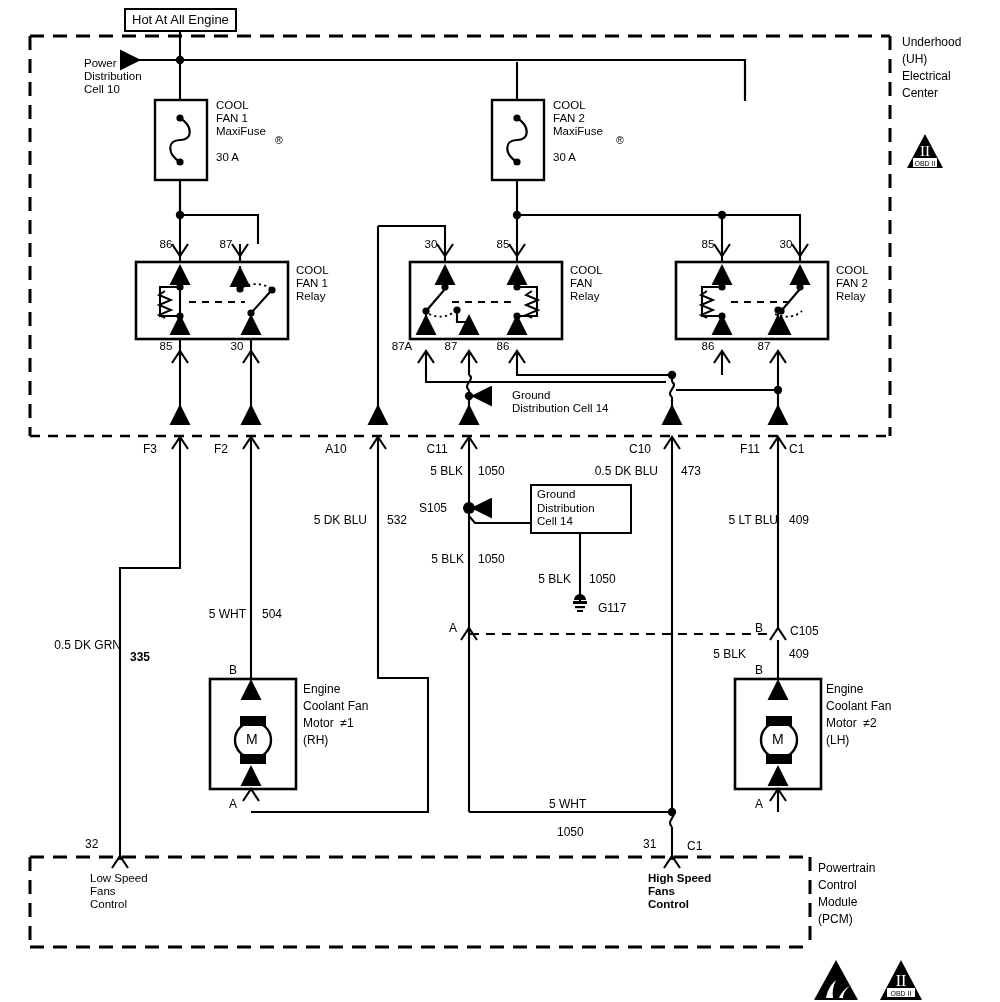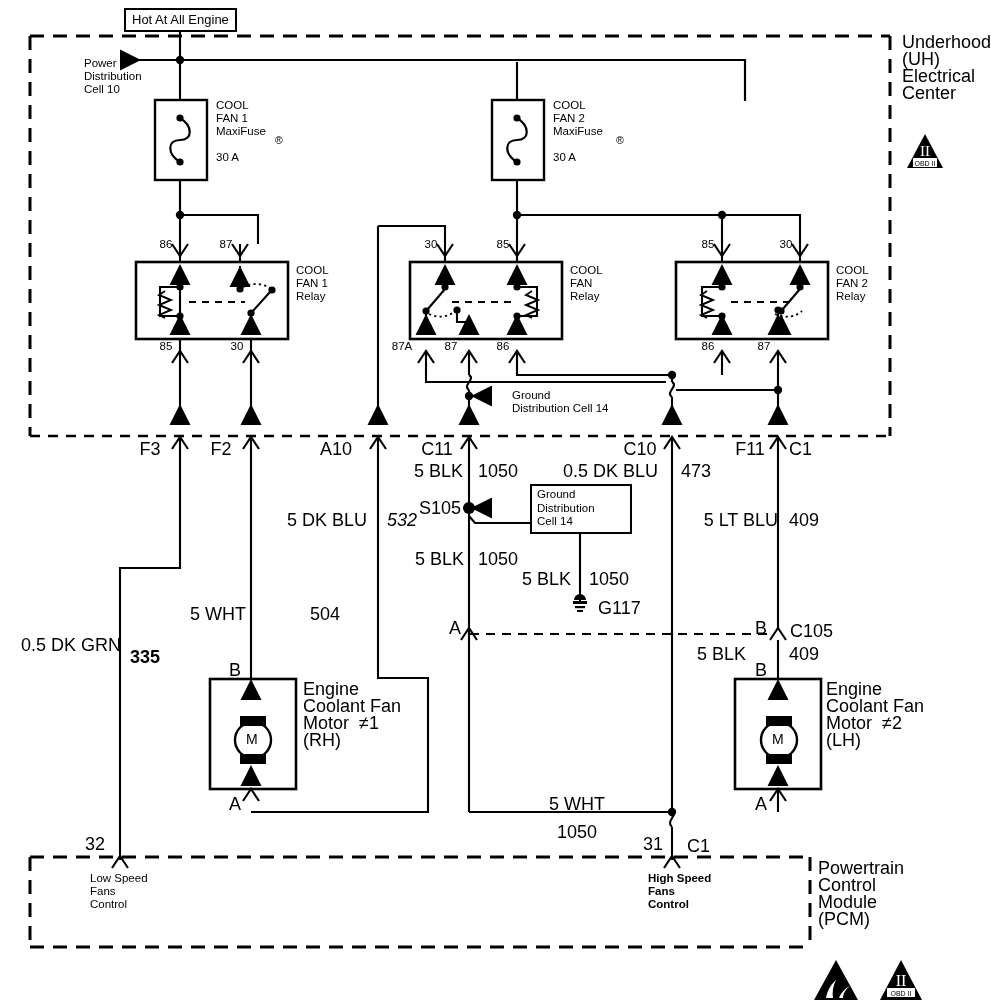--- a/index.html
+++ b/index.html
@@ -30,21 +30,21 @@
     position: absolute;
     font-family: "Liberation Sans", sans-serif;
     font-size: 13px;
     line-height: 15px;
     color: #000;
     white-space: pre;
     letter-spacing: 0px;
   }
   .lbl.sm { font-size: 11.5px; line-height: 13px; }
   .lbl.xs { font-size: 10.5px; line-height: 12px; }
-  .lbl.big { font-size: 18px; line-height: 17px; }
+  .lbl.big { font-size: 12px; line-height: 17px; }
   .lbl.ctr { text-align: center; }
   .lbl.rgt { text-align: right; }
   .boxlabel {
     position: absolute;
     border: 2.5px solid #000;
     background: #fff;
     font-size: 13px;
     padding: 2px 6px 3px 6px;
     font-family: "Liberation Sans", sans-serif;
     white-space: nowrap;
@@ -393,40 +393,40 @@
   <div class="lbl big ctr" style="left:730px; top:441px; width:40px;">F11</div>
   <div class="lbl big" style="left:789px; top:441px;">C1</div>
 
   <div class="lbl big rgt" style="left:385px; top:463px; width:78px;">5 BLK</div>
   <div class="lbl big" style="left:478px; top:463px;">1050</div>
 
   <div class="lbl big rgt" style="left:530px; top:463px; width:128px;">0.5 DK BLU</div>
   <div class="lbl big" style="left:681px; top:463px;">473</div>
 
   <div class="lbl big rgt" style="left:265px; top:512px; width:102px;">5 DK BLU</div>
-  <div class="lbl big" style="left:387px; top:512px;font-style:italic;">532</div>
+  <div class="lbl big" style="left:387px; top:512px;">532</div>
 
   <div class="lbl big" style="left:419px; top:500px;">S105</div>
 
   <div class="cellbox" style="left:530px; top:484px; width:88px;">Ground
 Distribution
 Cell 14</div>
 
   <div class="lbl big rgt" style="left:398px; top:551px; width:66px;">5 BLK</div>
   <div class="lbl big" style="left:478px; top:551px;">1050</div>
 
   <div class="lbl big rgt" style="left:680px; top:512px; width:98px;">5 LT BLU</div>
   <div class="lbl big" style="left:789px; top:512px;">409</div>
 
   <div class="lbl big rgt" style="left:505px; top:571px; width:66px;">5 BLK</div>
   <div class="lbl big" style="left:589px; top:571px;">1050</div>
   <div class="lbl big" style="left:598px; top:600px;">G117</div>
 
   <div class="lbl big rgt" style="left:180px; top:606px; width:66px;">5 WHT</div>
-  <div class="lbl big" style="left:262px; top:606px;margin-left:48px;">504</div>
+  <div class="lbl big" style="left:262px; top:606px;">504</div>
 
   <div class="lbl big rgt" style="left:5px; top:637px; width:116px;">0.5 DK GRN</div>
   <div class="lbl big" style="left:130px; top:649px;font-weight:bold;">335</div>
 
   <div class="lbl big" style="left:449px; top:620px;">A</div>
   <div class="lbl big" style="left:755px; top:620px;">B</div>
   <div class="lbl big" style="left:790px; top:623px;">C105</div>
 
   <div class="lbl big rgt" style="left:680px; top:646px; width:66px;">5 BLK</div>
   <div class="lbl big" style="left:789px; top:646px;">409</div>

